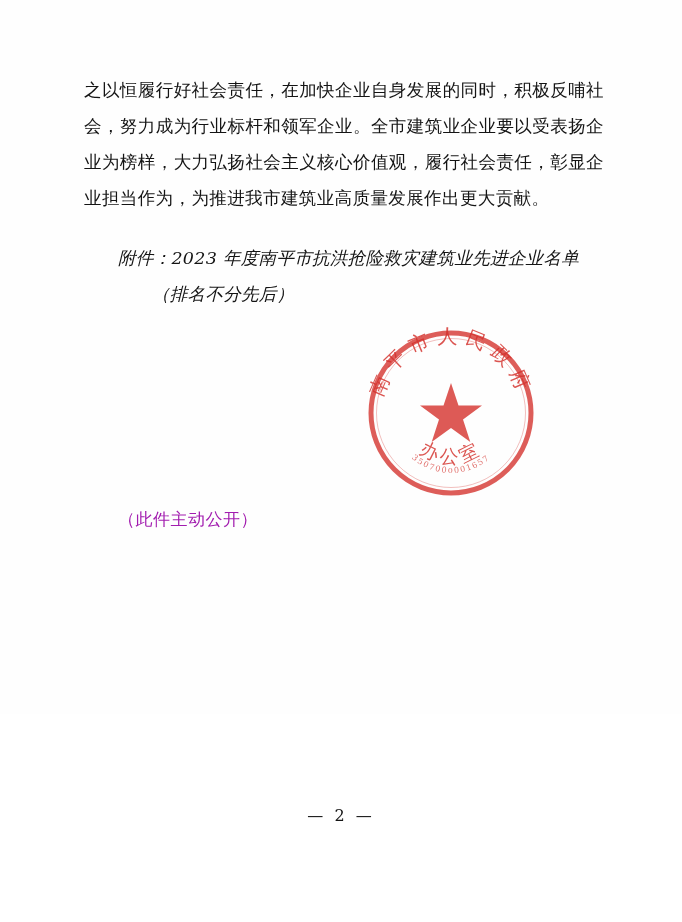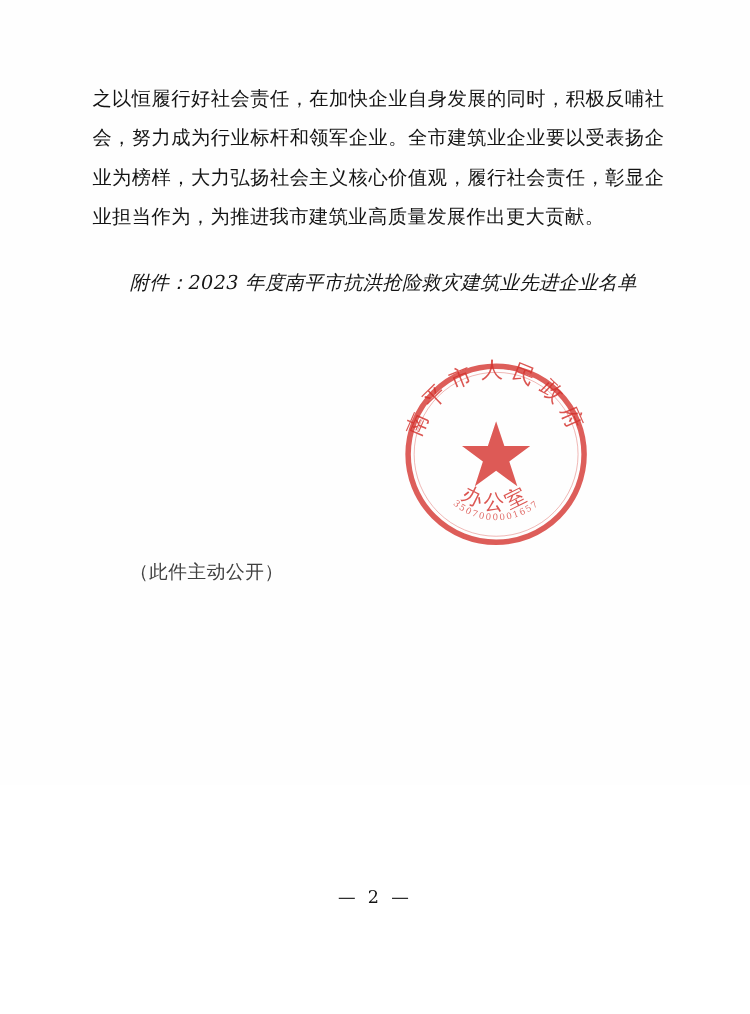--- a/index.html
+++ b/index.html
@@ -64,21 +64,21 @@
   .sig-date {
     padding-left: 26px;
     letter-spacing: 1px;
   }
   .public-note {
     position: absolute;
     left: 118px;
     top: 508px;
     font-size: 17px;
     letter-spacing: 0.5px;
-    color: #404040;
+    color: #a21caf;
   }
   .page-number {
     position: absolute;
     left: 0;
     top: 806px;
     width: 682px;
     text-align: center;
     font-size: 16px;
     color: #141414;
     letter-spacing: 3px;
@@ -99,20 +99,21 @@
 </style>
 </head>
 <body>
 
 <div class="page">
 
   <div class="body-text">之以恒履行好社会责任，在加快企业自身发展的同时，积极反哺社会，努力成为行业标杆和领军企业。全市建筑业企业要以受表扬企业为榜样，大力弘扬社会主义核心价值观，履行社会责任，彰显企业担当作为，为推进我市建筑业高质量发展作出更大贡献。</div>
 
   <div class="attachment-block">
     <div class="attachment-line1">附件：2023 年度南平市抗洪抢险救灾建筑业先进企业名单</div>
+    <div class="attachment-line2">（排名不分先后）</div>
   </div>
 
   <div class="seal">
     <svg width="186" height="186" viewBox="0 0 186 186" xmlns="http://www.w3.org/2000/svg">
       <defs>
         <path id="arcTop" d="M 23,93 A 70,70 0 0 1 163,93" fill="none"></path>
         <path id="arcBottom" d="M 33,93 A 60,60 0 0 0 153,93" fill="none"></path>
         <path id="arcBottomSmall" d="M 43,93 A 50,50 0 0 0 143,93" fill="none"></path>
       </defs>
       <g opacity="0.78" fill="none" stroke="#d4312c">

